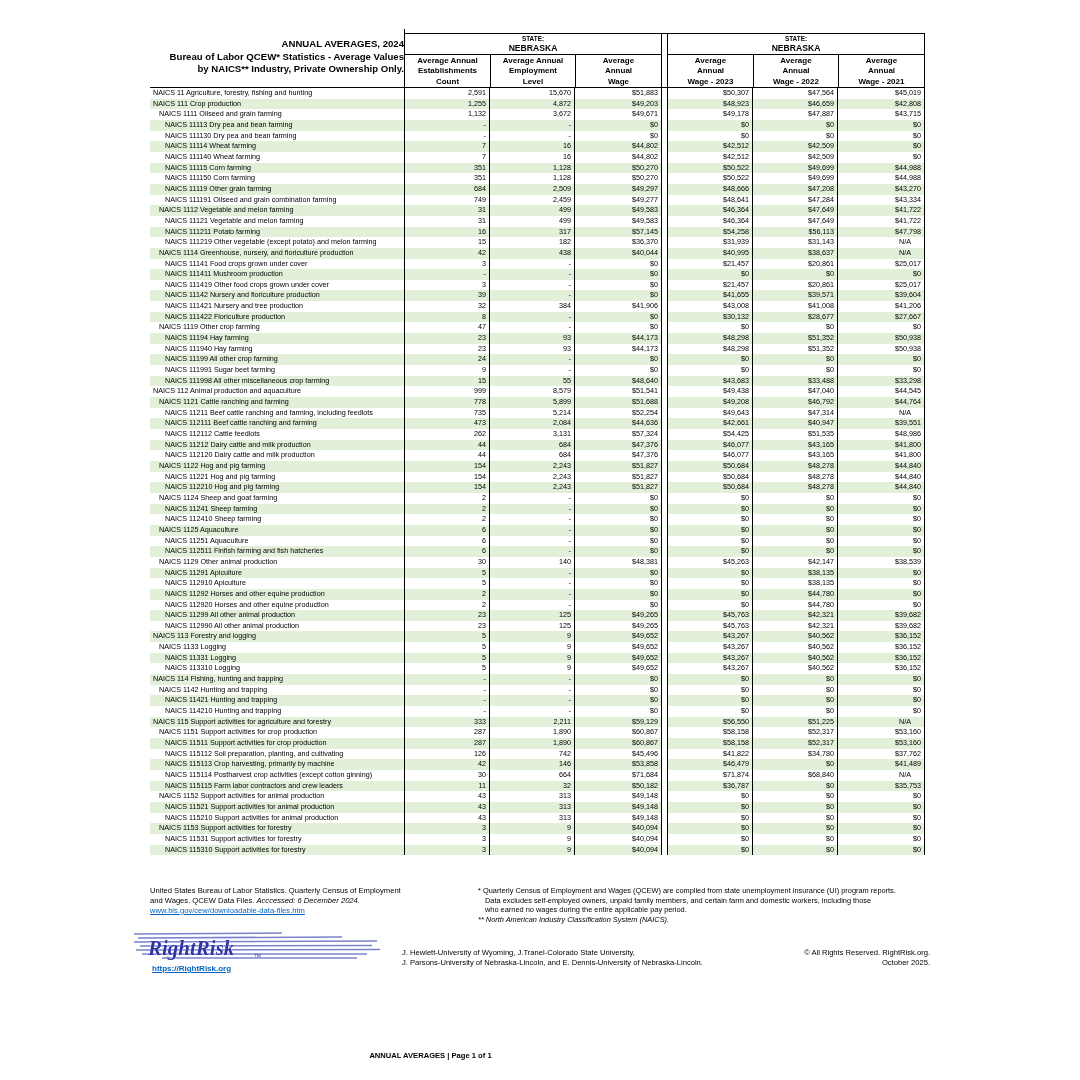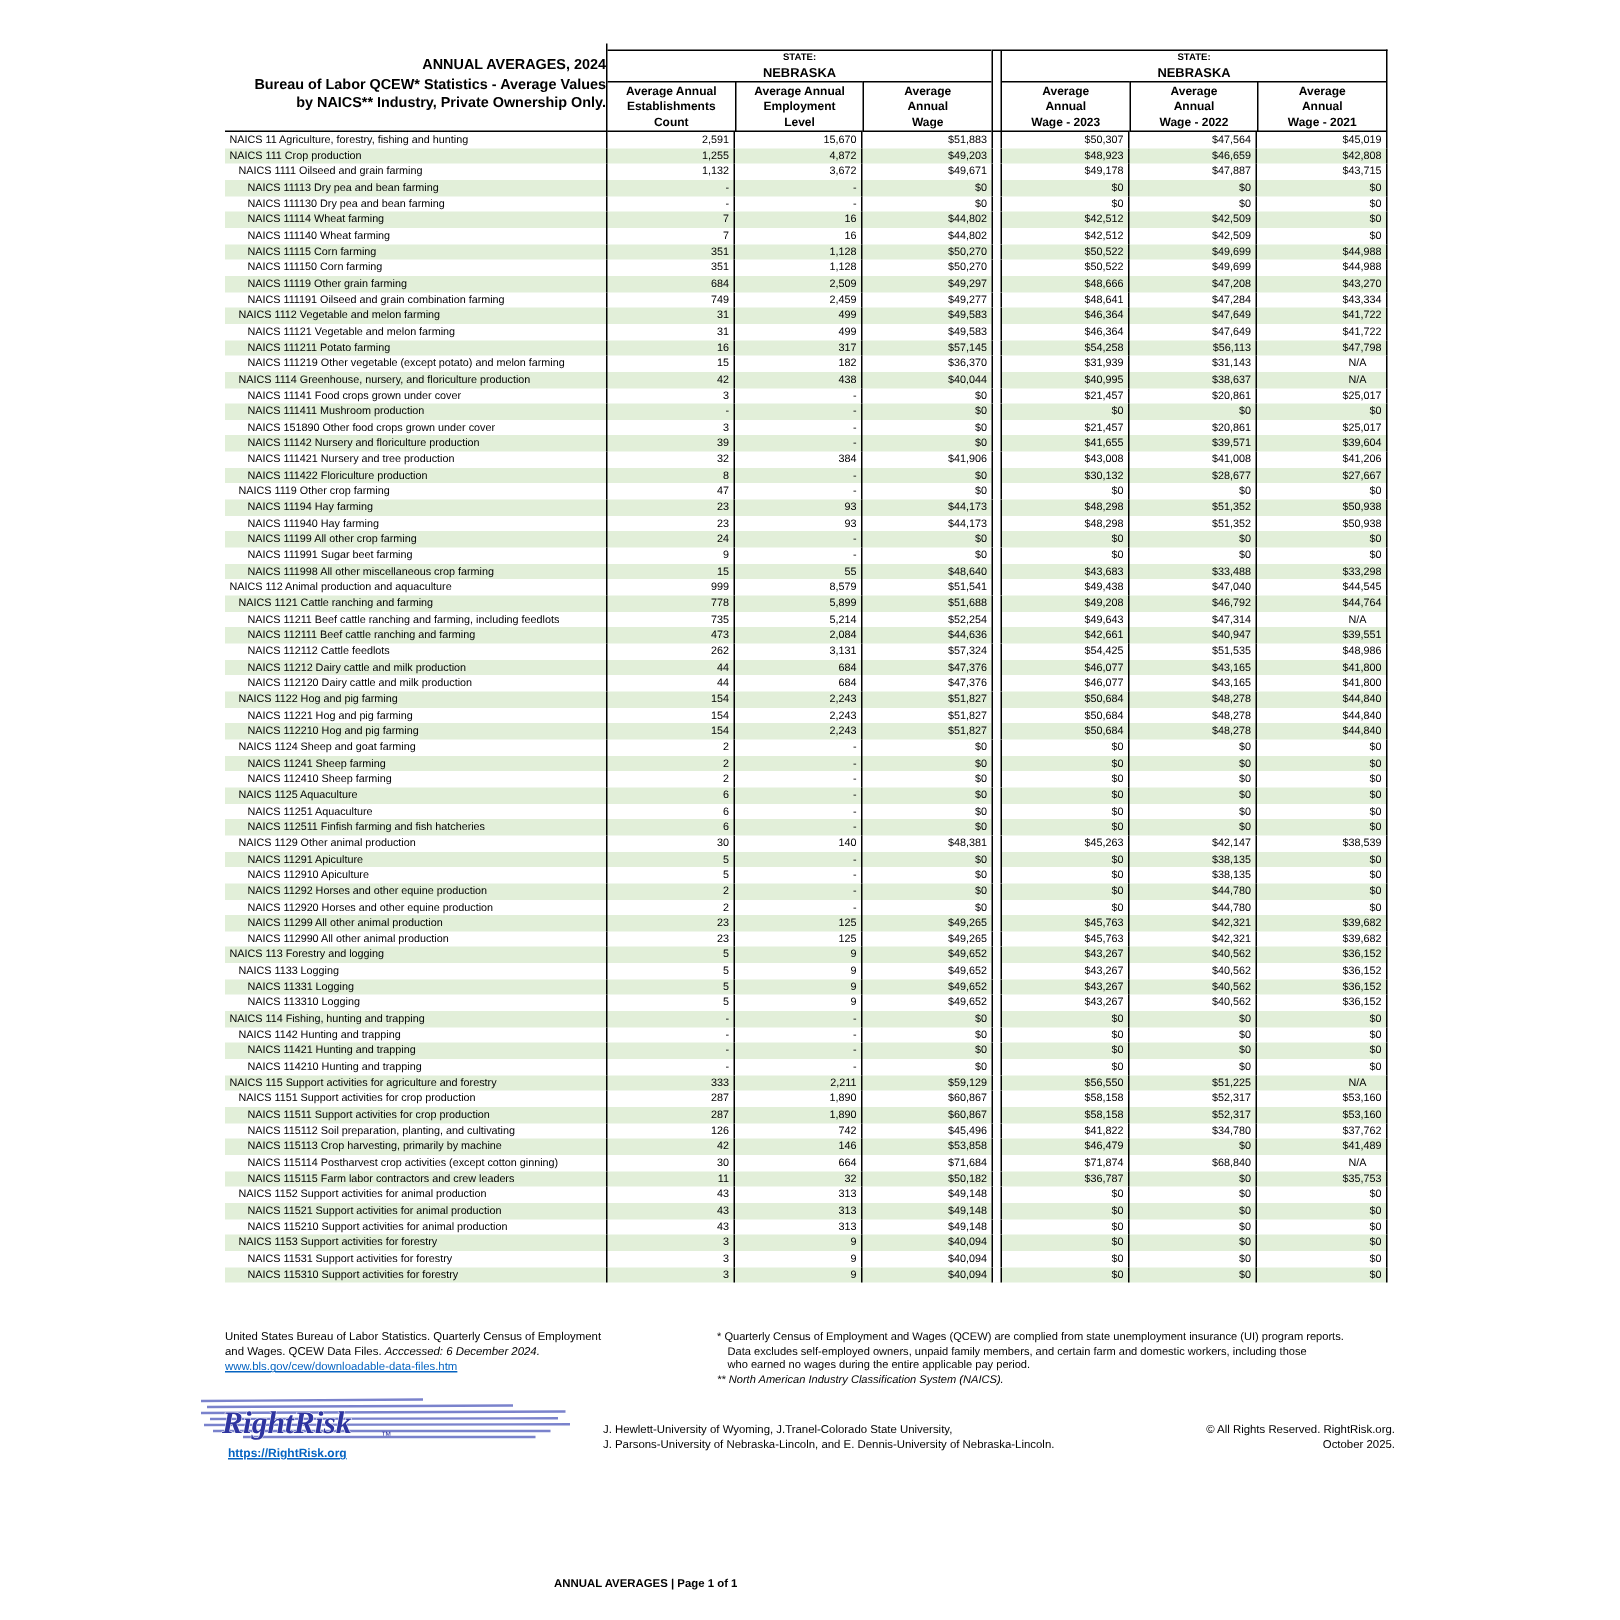--- a/index.html
+++ b/index.html
@@ -264,21 +264,21 @@
         <div class="cell lab ind2">NAICS 111411 Mushroom production</div>
         <div class="cell num col-estab">-</div>
         <div class="cell num col-empl">-</div>
         <div class="cell num col-wage">$0</div>
         <div class="cell gut"></div>
         <div class="cell num col-w23">$0</div>
         <div class="cell num col-w22">$0</div>
         <div class="cell num col-w21">$0</div>
       </div>
       <div class="row">
-        <div class="cell lab ind2">NAICS 151890 Other food crops grown under cover</div>
+        <div class="cell lab ind2">NAICS 111419 Other food crops grown under cover</div>
         <div class="cell num col-estab">3</div>
         <div class="cell num col-empl">-</div>
         <div class="cell num col-wage">$0</div>
         <div class="cell gut"></div>
         <div class="cell num col-w23">$21,457</div>
         <div class="cell num col-w22">$20,861</div>
         <div class="cell num col-w21">$25,017</div>
       </div>
       <div class="row">
         <div class="cell lab ind2">NAICS 11142 Nursery and floriculture production</div>

